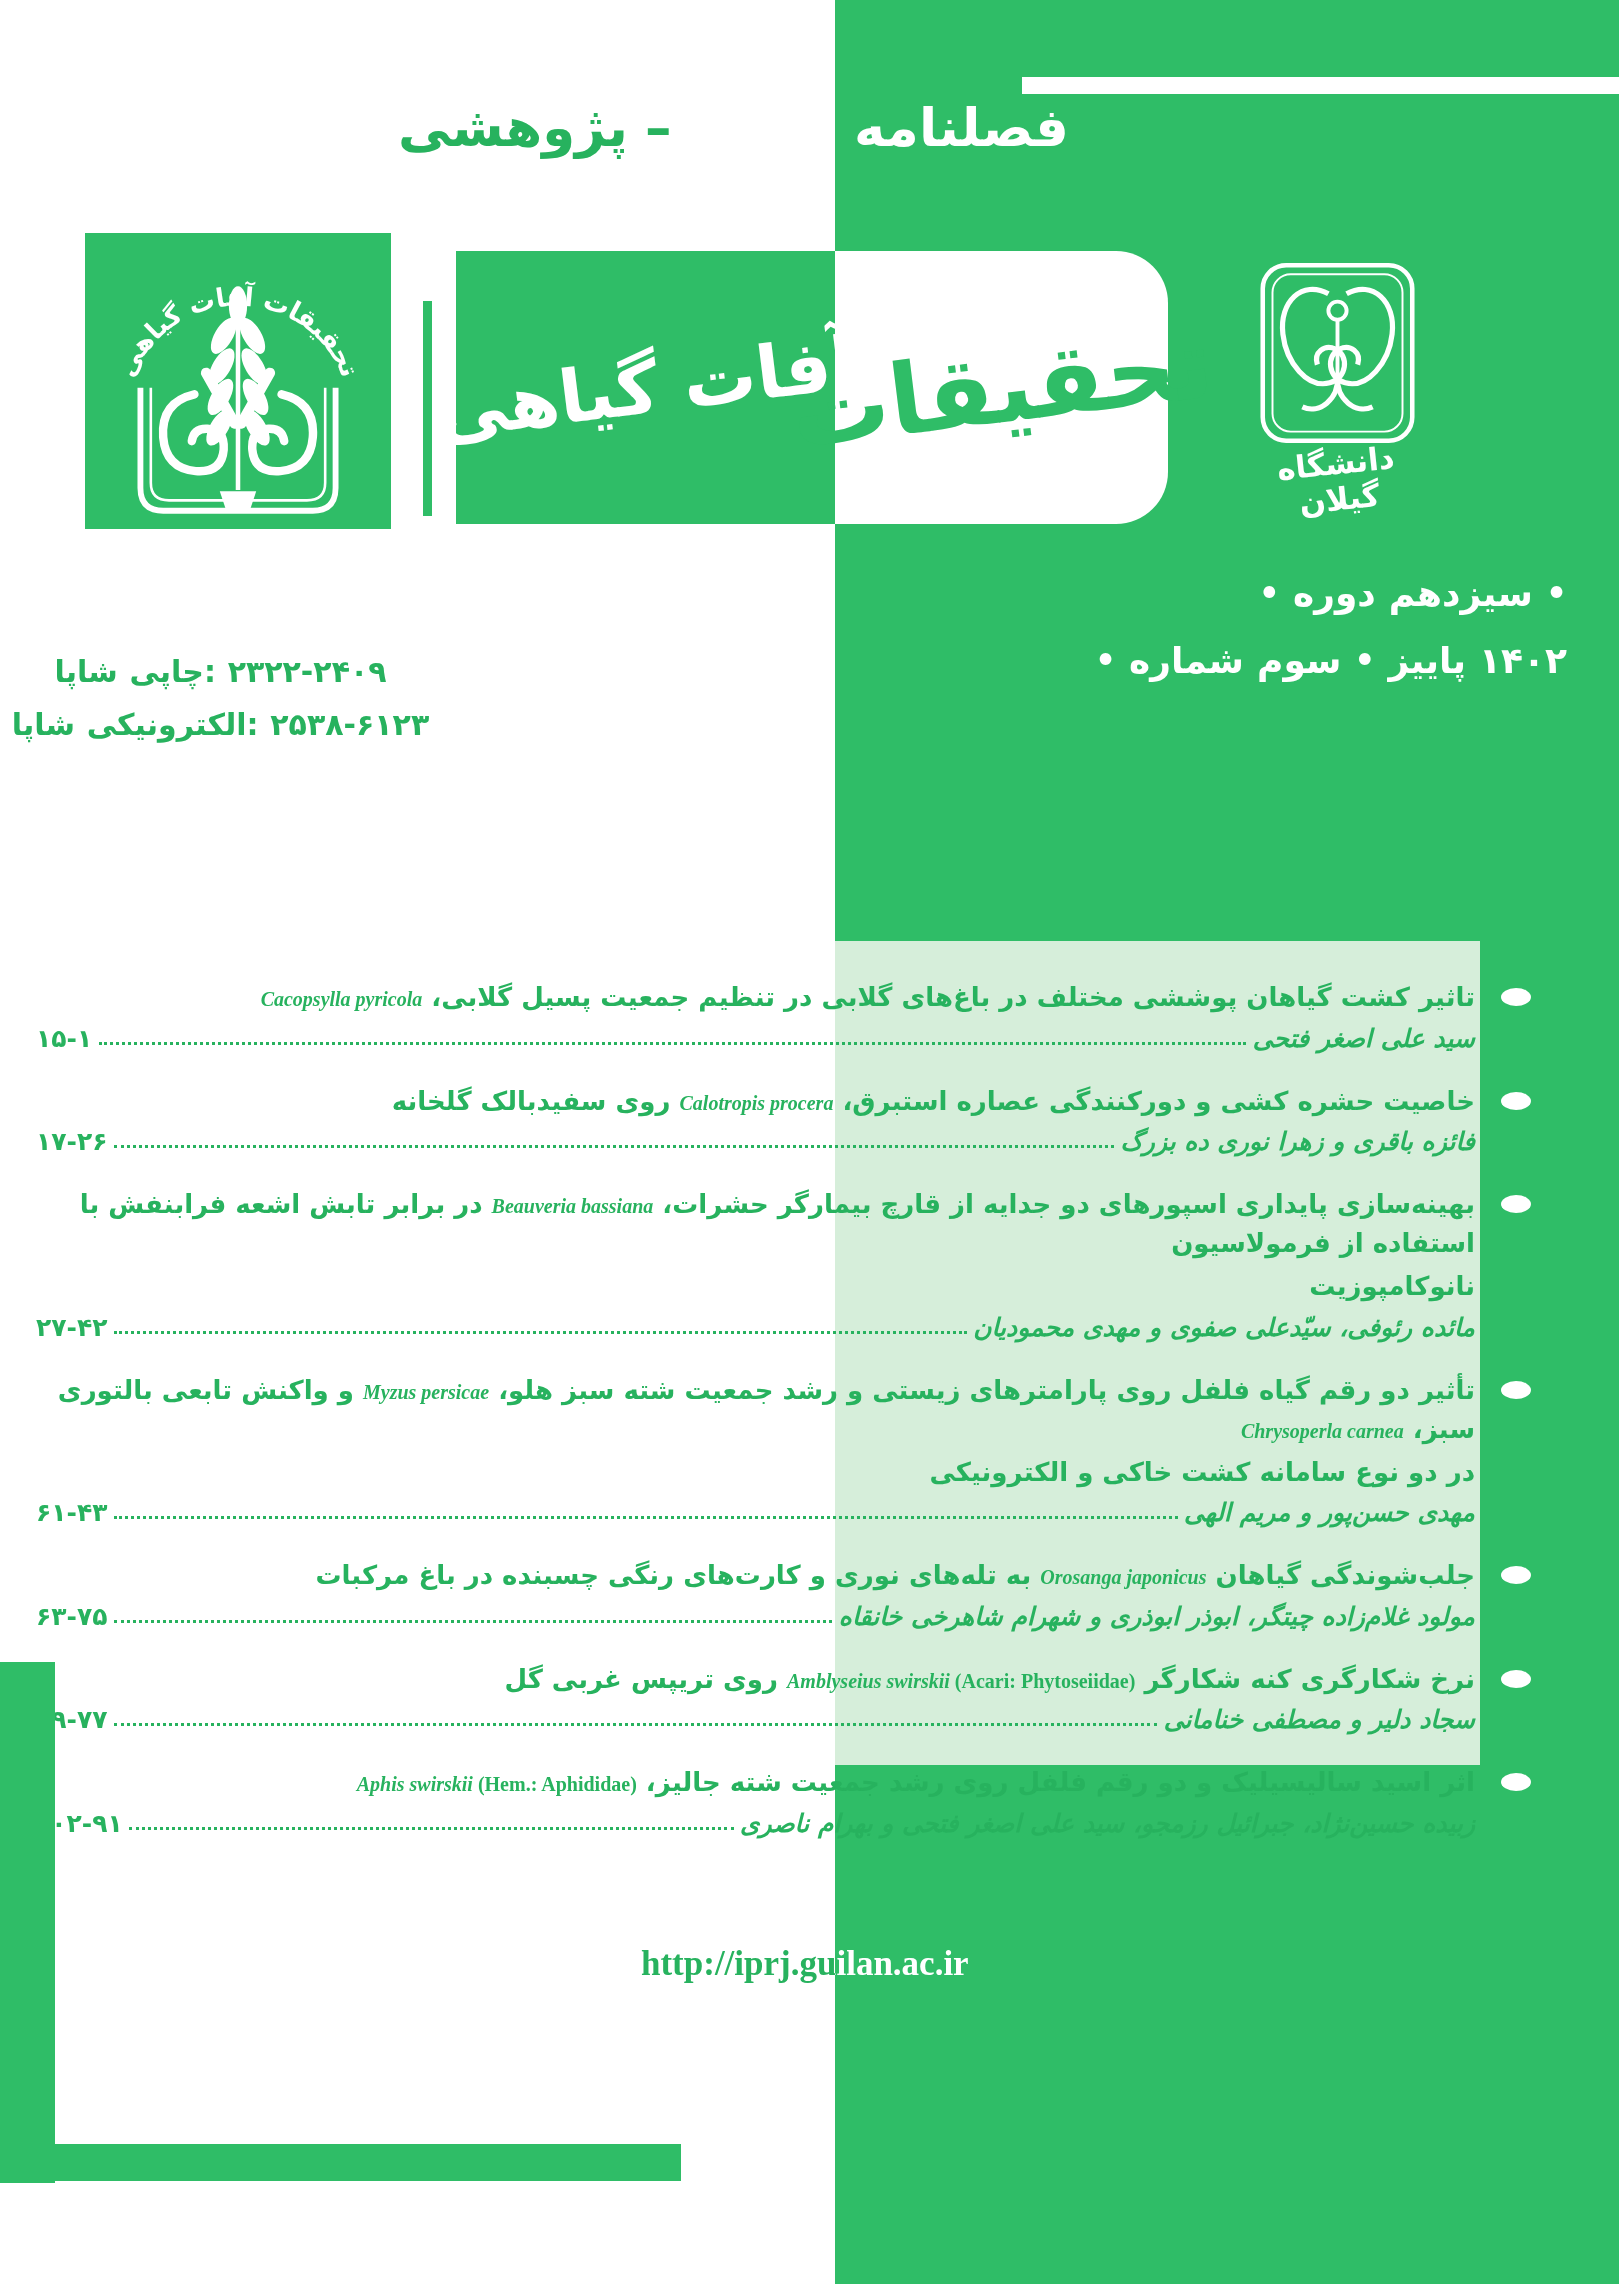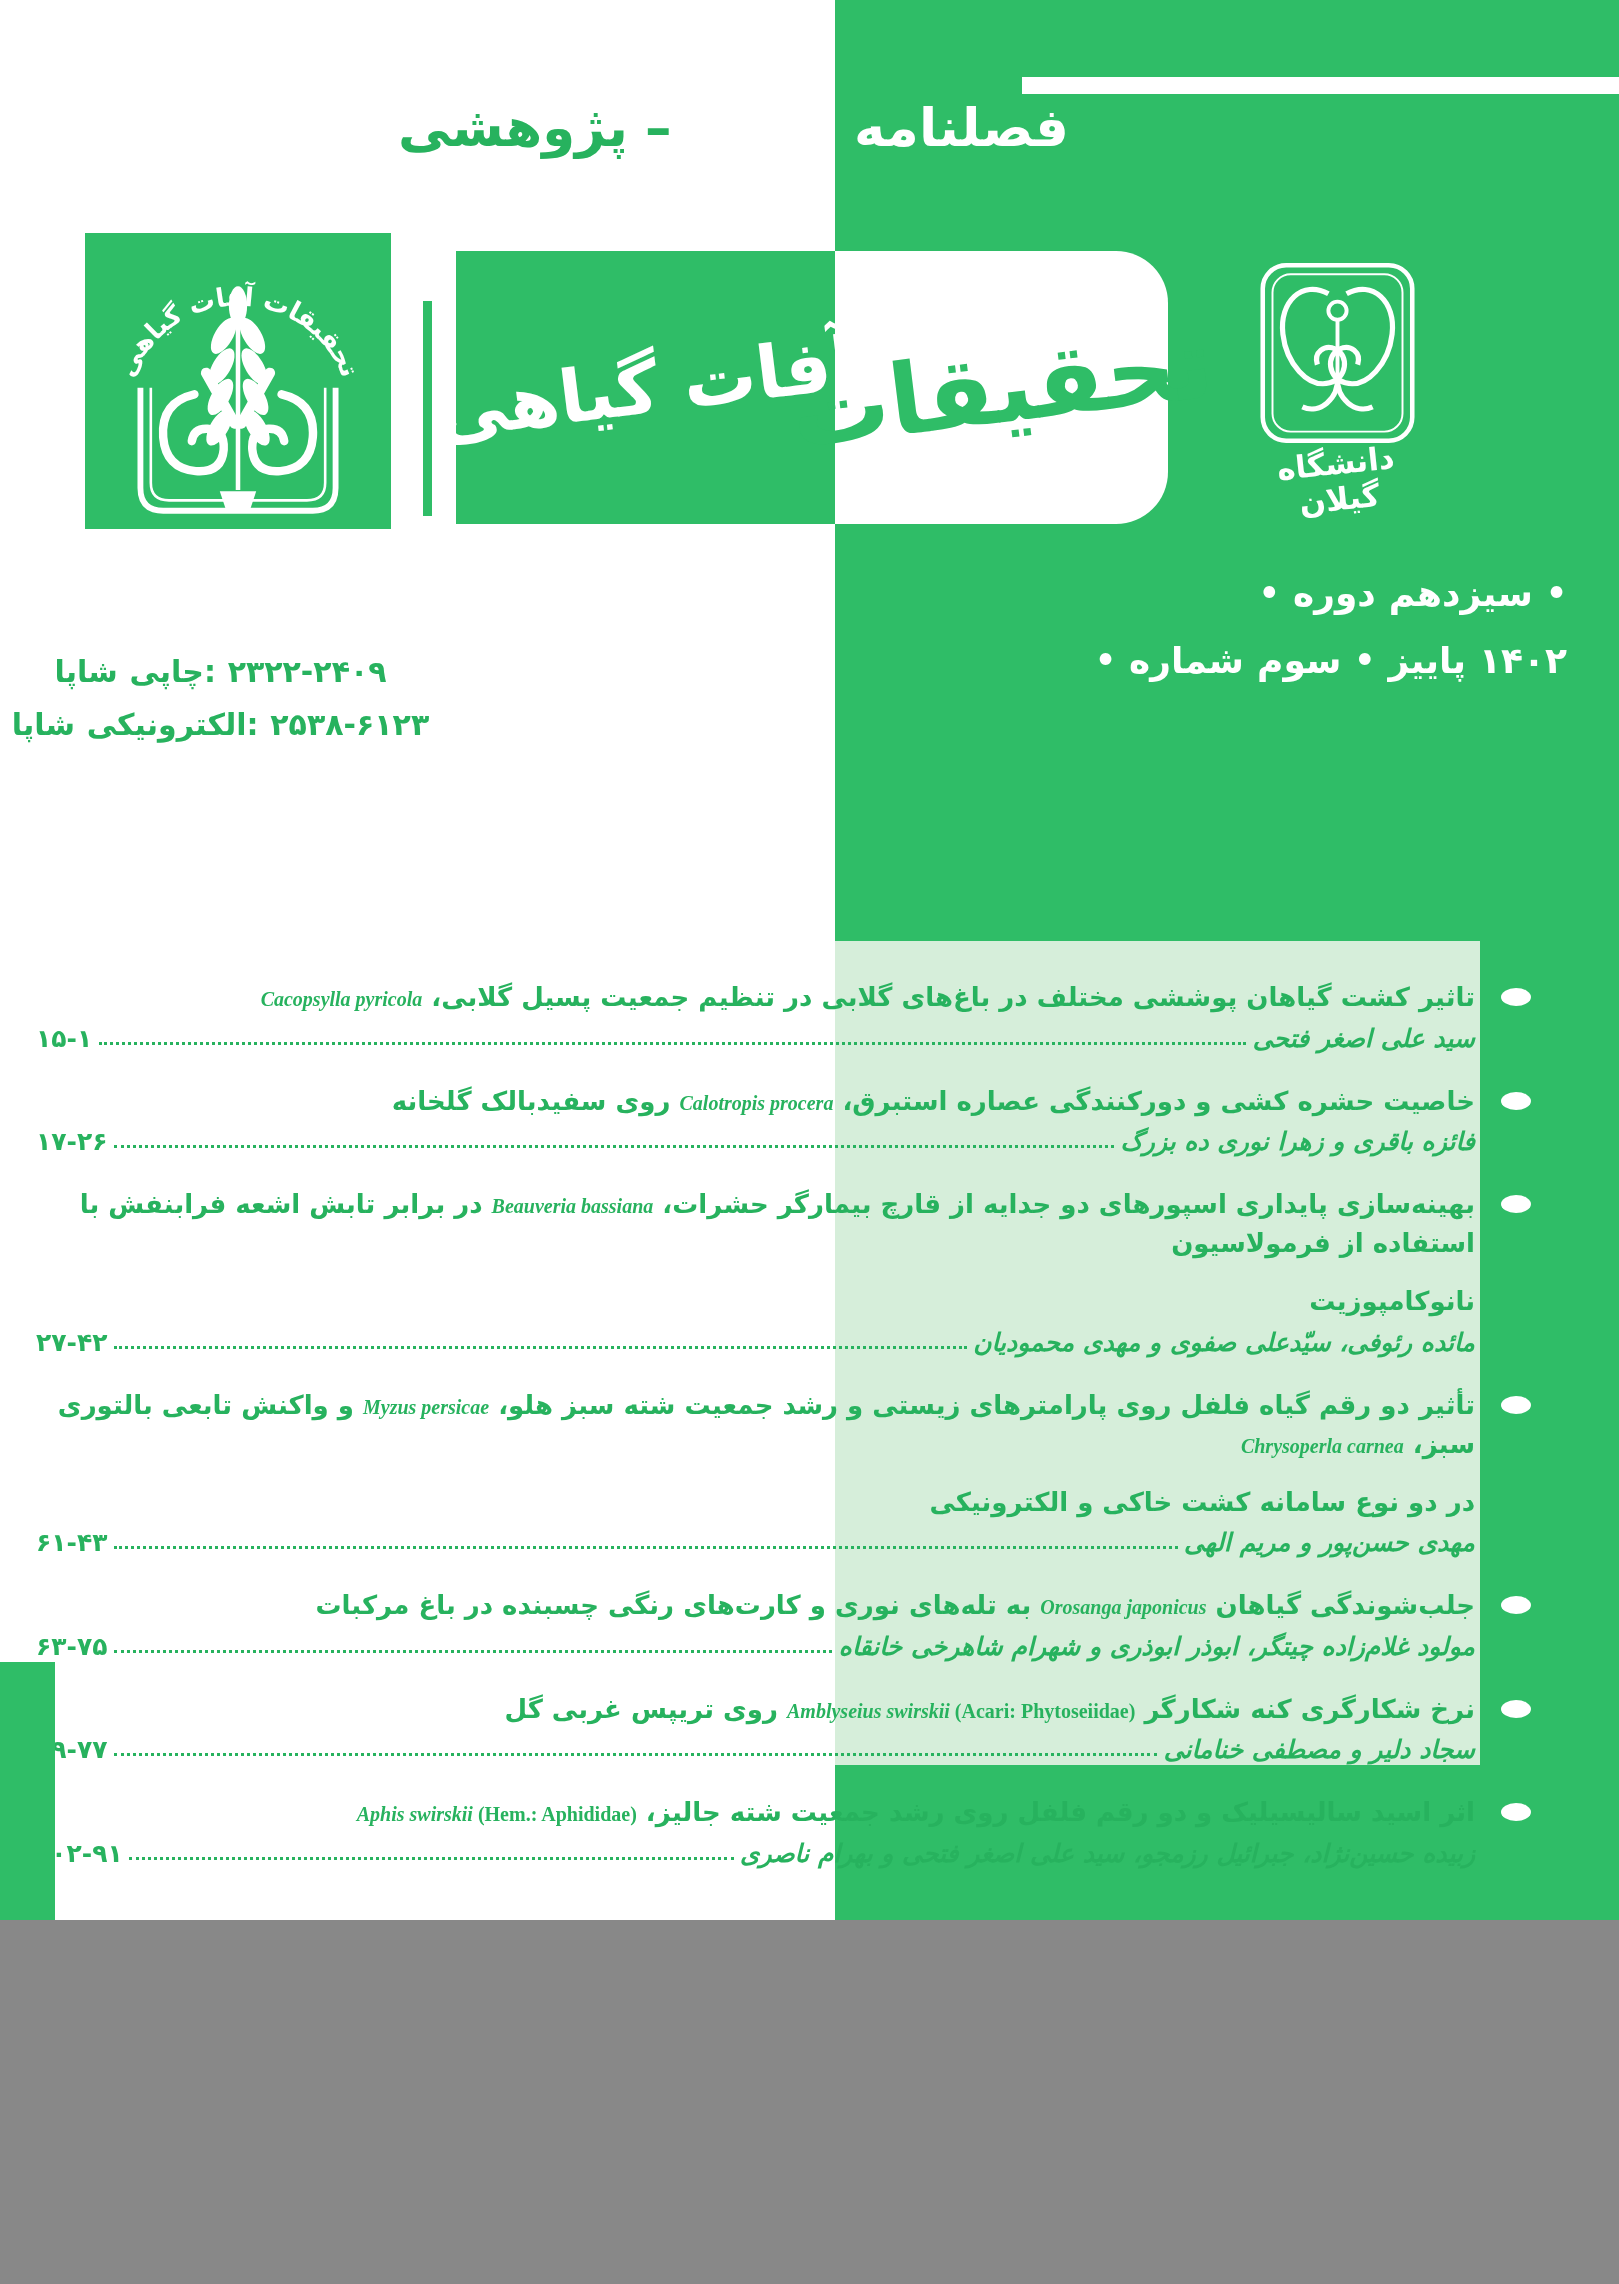--- a/index.html
+++ b/index.html
@@ -1,19 +1,19 @@
 <!DOCTYPE html>
 <html lang="fa" style="--green: #2fbd67; --pale: #d6eeda; --tgreen: #27b25e;font-size:10.4px"><head>
 <meta charset="utf-8">
 <style>
   :root{
     --green:#2fbd67; --pale:#d6eeda; --tgreen:#27b25e; --white:#ffffff;
   }
   html,body{margin:0;padding:0;background:#888;}
-  #page{position:relative;width:1619px;height:1920px;background:var(--white);
+  #page{position:relative;width:1619px;height:2284px;background:var(--white);
         overflow:hidden;font-family:"DejaVu Sans",sans-serif;}
   
   .green-block{position:absolute;left:835px;top:0;width:784px;height:2284px;background:var(--green);}
   .white-stripe{position:absolute;left:1022px;top:77px;width:597px;height:17px;background:var(--white);}
   
   .header{position:absolute;top:95px;right:550px;display:flex;gap:17px;
           font-weight:bold;font-size:53px;line-height:1.25;white-space:nowrap;}
   .header .grn{color:var(--tgreen);} .header .wht{color:var(--white);}
   
   .emblem-box{position:absolute;left:85px;top:233px;width:306px;height:296px;background:var(--green);}
@@ -42,21 +42,21 @@
   .issn-line{display:flex;gap:11.7px;white-space:nowrap;}
   .num{direction:ltr;unicode-bidi:bidi-override;white-space:nowrap;}
   
   .pale-band{position:absolute;left:835px;top:941px;width:645px;height:824px;background:var(--pale);}
   
   .toc{position:absolute;left:36px;top:978px;width:1439px;display:flex;flex-direction:column;gap:29px;}
   .toc-entry{position:relative;}
   .toc-bullet{position:absolute;right:-56px;top:10.4px;width:30px;height:18px;background:var(--white);border-radius:50%;}
   .toc-title,.toc-line2{direction:rtl;text-align:right;font-size:26px;font-weight:bold;
                         color:var(--tgreen);line-height:1.5;}
-  .toc-line2{margin-top:19px;}
+  .toc-line2{margin-top:4px;}
   .toc-title .la{direction:ltr;unicode-bidi:isolate;font-family:"Liberation Serif",serif;
                  font-size:20px;font-weight:bold;}
   .toc-title .la .it{font-style:italic;}
   .toc-byline{display:flex;align-items:flex-end;margin-top:6.5px;font-size:25px;font-weight:bold;color:var(--tgreen);text-align:center;}
   .toc-pages{direction:ltr;unicode-bidi:bidi-override;white-space:nowrap;}
   .toc-dots{flex:1;border-bottom:3.9px dotted var(--tgreen);position:relative;top:-7.8px;margin:0 6.5px;}
   .toc-authors{direction:rtl;white-space:nowrap;font-style:italic;}
   
   .bottom-band{position:absolute;left:0;top:2144px;width:681px;height:37px;background:var(--green);}
   .left-strip{position:absolute;left:0;top:1662px;width:55px;height:521px;background:var(--green);}

